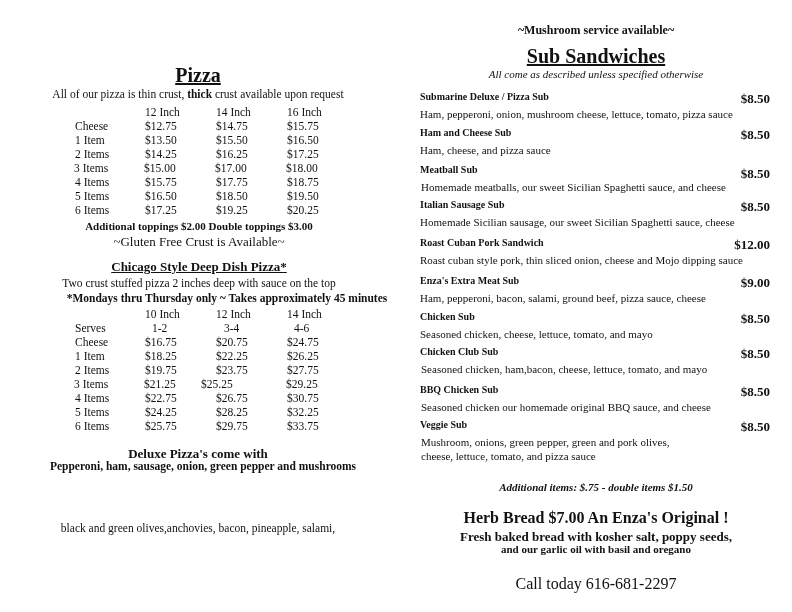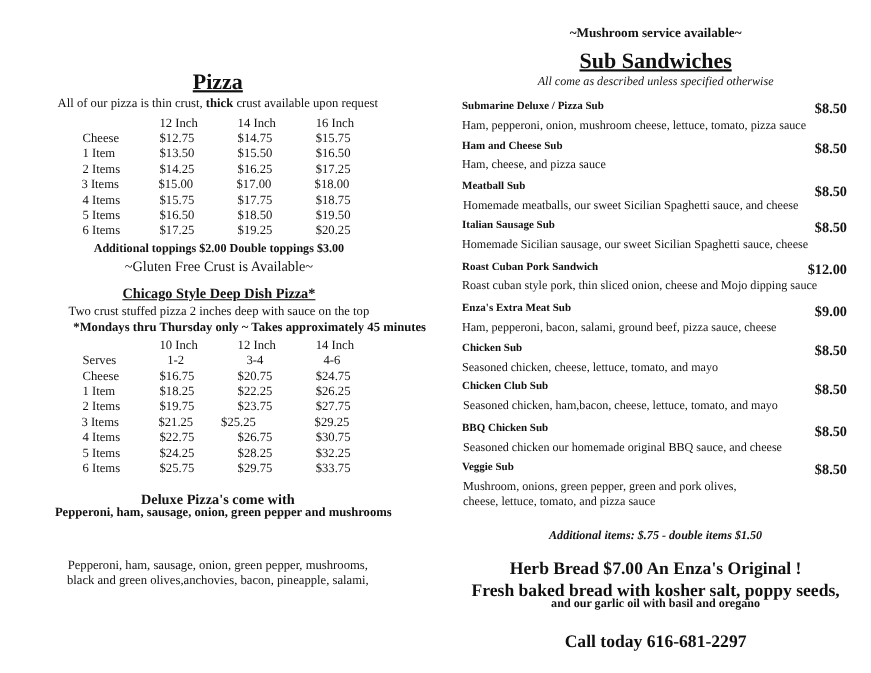--- a/index.html
+++ b/index.html
@@ -32,23 +32,23 @@
   
   .delivery { left: 400px; width: 392px; top: 23px; font-size: 12px; font-weight: bold; }
   .sub-title { left: 400px; width: 392px; top: 45px; font-size: 20px; font-weight: bold; text-decoration: underline; }
   .sub-sub { left: 400px; width: 392px; top: 68px; font-size: 11px; font-style: italic; }
   .item { position: absolute; left: 420px; width: 352px; }
   .item-name { position: absolute; left: 0; top: 0; font-size: 10px; font-weight: bold; white-space: nowrap; }
   .item-price { position: absolute; right: 2px; top: 0; font-size: 13px; font-weight: bold; white-space: nowrap; }
   .item-desc { position: absolute; left: 0; top: 16px; font-size: 11px; white-space: nowrap; line-height: 14px; }
   .addl-items { left: 400px; width: 392px; top: 481px; font-size: 11px; font-weight: bold; font-style: italic; }
   .herb-title { left: 400px; width: 392px; top: 509px; font-size: 16px; font-weight: bold; }
-  .herb-l1 { left: 400px; width: 392px; top: 529px; font-size: 16px; font-weight: bold; }
+  .herb-l1 { left: 400px; width: 392px; top: 529px; font-size: 13px; font-weight: bold; }
   .herb-l2 { left: 400px; width: 392px; top: 543px; font-size: 11px; font-weight: bold; }
-  .call { left: 400px; width: 392px; top: 575px; font-size: 16px; font-weight: bold; }
+  .call { left: 400px; width: 392px; top: 575px; font-size: 16px; font-weight: normal; }
 </style>
 </head>
 <body>
 
 <div id="left">
   <div class="abs center pizza-title">Pizza</div>
   <div class="abs center pizza-sub"><span>All of our pizza is thin crust, </span><b>thick</b><span> crust available upon request</span></div>
 
   <div class="ptable" style="top:106px;">
     <div class="prow" style="top:0px;">
@@ -159,21 +159,20 @@
       <span class="c0">6 Items</span>
         <span class="c1">$25.75</span>
         <span class="c2">$29.75</span>
         <span class="c3">$33.75</span>
     </div>
   </div>
 
   <div class="abs center deluxe1">Deluxe Pizza's come with</div>
   <div class="abs center deluxe2">Pepperoni, ham, sausage, onion, green pepper and mushrooms</div>
 
-  <div class="abs center top-line" style="top:508px;">Pepperoni, ham, sausage, onion, green pepper, mushrooms,</div>
   <div class="abs center top-line" style="top:522px;">black and green olives,anchovies, bacon, pineapple, salami,</div>
 </div>
 
 <div id="right">
   <div class="abs center delivery">~Mushroom service available~</div>
   <div class="abs center sub-title">Sub Sandwiches</div>
   <div class="abs center sub-sub">All come as described unless specified otherwise</div>
 
   <div class="item" style="top:91px;">
     <div class="item-name">Submarine Deluxe / Pizza Sub</div>

